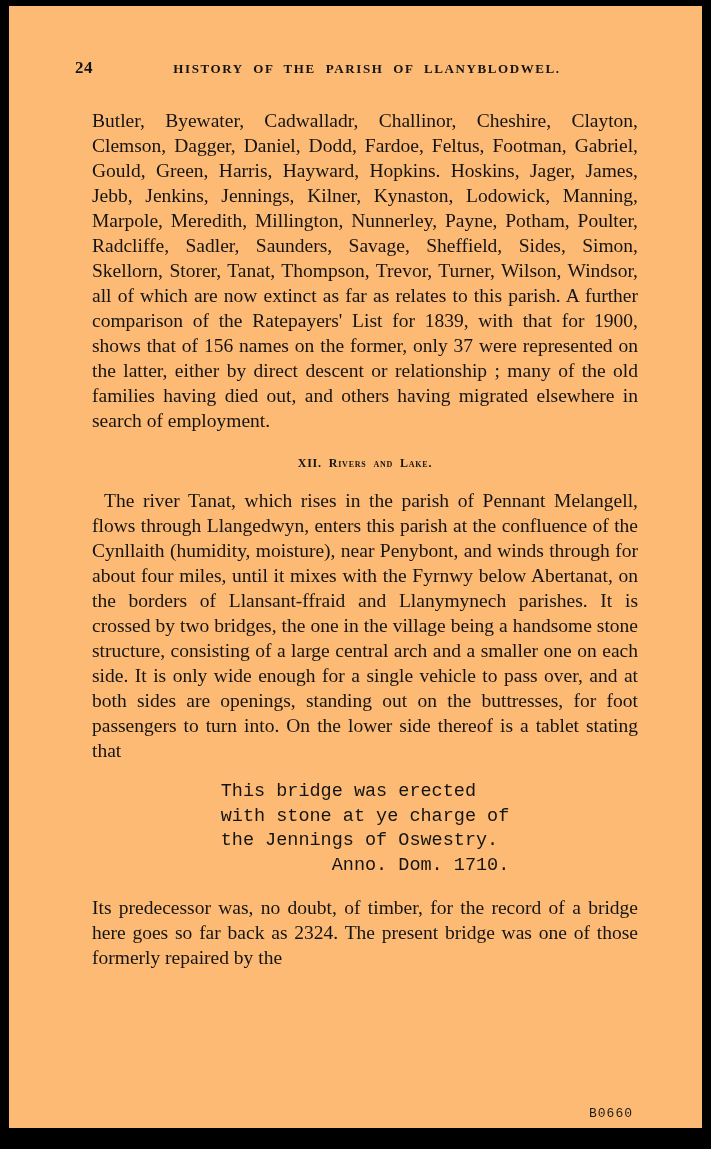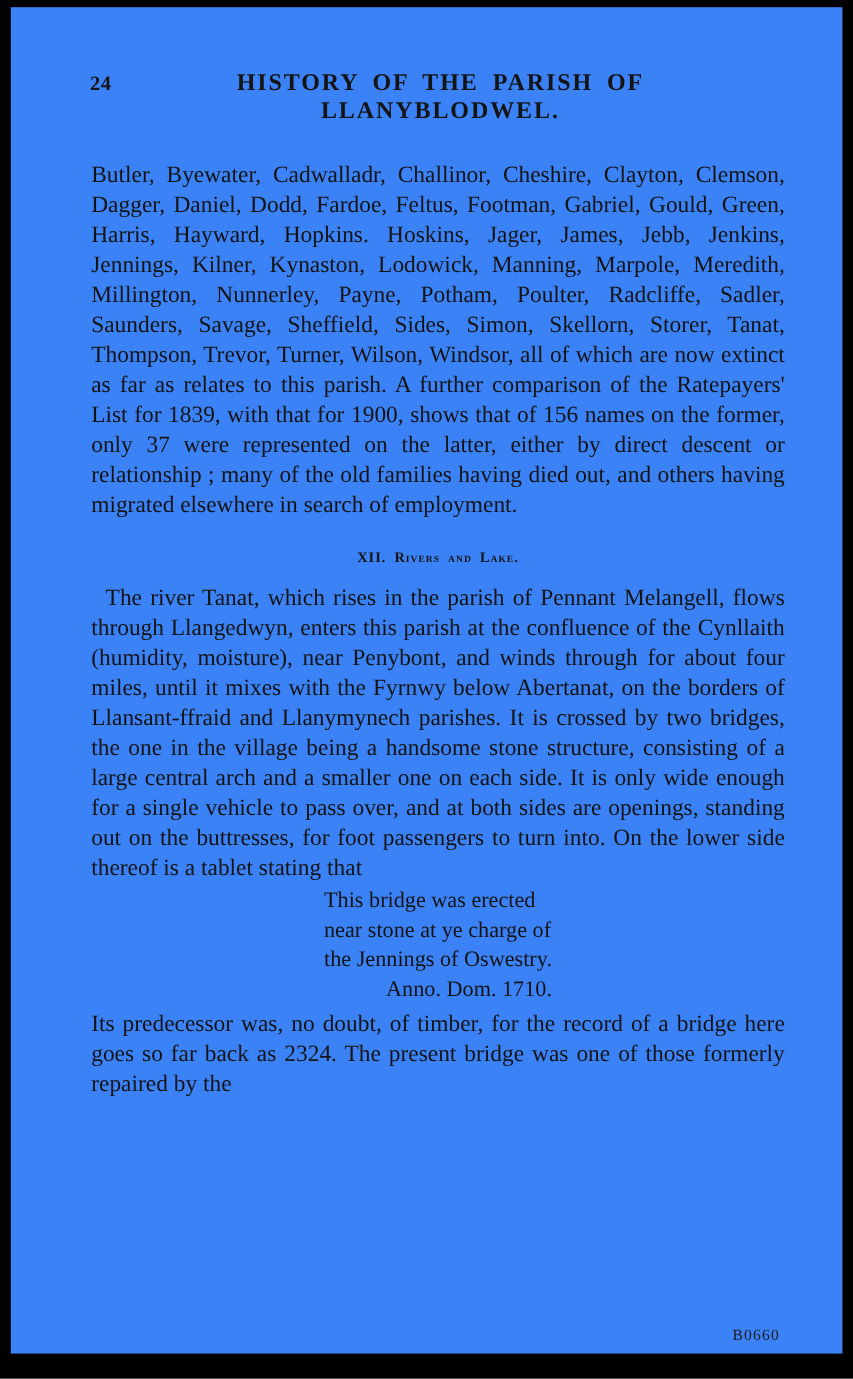--- a/index.html
+++ b/index.html
@@ -7,76 +7,77 @@
     position: relative;
     width: 711px;
     height: 1149px;
     background: #000;
     overflow: hidden;
     font-family: "Liberation Serif", serif;
   }
   .page {
     position: absolute;
     left: 9px; right: 9px; top: 6px; bottom: 21px;
-    background: #3b82f6;
+    background: #fdba74;
     color: #141414;
   }
   .content {
     padding: 52px 47px 0 66px;
   }
   .header {
     display: flex;
     align-items: baseline;
     font-weight: bold;
     margin-bottom: 30px;
   }
   .pagenum {
     font-size: 17px;
     letter-spacing: 0.5px;
   }
   .title {
     flex: 1;
     text-align: center;
-    font-size: 20px;
+    font-size: 13px;
     letter-spacing: 1.6px;
     word-spacing: 5px;
     padding-right: 14px;
   }
   .bodytext {
     font-size: 19.5px;
     line-height: 25px;
     text-align: justify;
-    margin: 1px;
+    margin: 17px;
   }
   .para1 { margin-bottom: 23px; }
   .section-heading {
     text-align: center;
     font-size: 12px;
     font-variant-caps: small-caps;
     letter-spacing: 0.8px;
     word-spacing: 3px;
     margin: 0 0 14px 0;
   }
   .para2 { text-indent: 12px; }
   .tablet-wrap {
     text-align: center;
     margin: 3px 0 4px 0;
+    font-family: Liberation Mono, monospace;
   }
   .tablet {
     display: inline-block;
     text-align: left;
     font-size: 18.5px;
     line-height: 24.5px;
   }
   .tablet .centered { text-align: right; }
   .scan-code {
     position: absolute;
-    right: 52px;
+    right: 69px;
     bottom: 7px;
-    font-family: Liberation Serif, serif;
+    font-family: Liberation Mono, monospace;
     font-size: 13px;
     letter-spacing: 1px;
     color: #1c1c1c;
   }
 </style>
 </head>
 <body>
 
 <div class="scan">
   <div class="page">
@@ -89,21 +90,21 @@
 
       <p class="bodytext para1">Butler, Byewater, Cadwalladr, Challinor, Cheshire, Clayton, Clemson, Dagger, Daniel, Dodd, Fardoe, Feltus, Footman, Gabriel, Gould, Green, Harris, Hayward, Hopkins. Hoskins, Jager, James, Jebb, Jenkins, Jennings, Kilner, Kynaston, Lodowick, Manning, Marpole, Meredith, Millington, Nunnerley, Payne, Potham, Poulter, Radcliffe, Sadler, Saunders, Savage, Sheffield, Sides, Simon, Skellorn, Storer, Tanat, Thompson, Trevor, Turner, Wilson, Windsor, all of which are now extinct as far as relates to this parish.  A further comparison of the Ratepayers' List for 1839, with that for 1900, shows that of 156 names on the former, only 37 were represented on the latter, either by direct descent or relationship ; many of the old families having died out, and others having migrated elsewhere in search of employment.</p>
 
       <h2 class="section-heading">XII.  Rivers and Lake.</h2>
 
       <p class="bodytext para2">The river Tanat, which rises in the parish of Pennant Melangell, flows through Llangedwyn, enters this parish at the confluence of the Cynllaith (humidity, moisture), near Penybont, and winds through for about four miles, until it mixes with the Fyrnwy below Abertanat, on the borders of Llansant-ffraid and Llanymynech parishes.  It is crossed by two bridges, the one in the village being a handsome stone structure, consisting of a large central arch and a smaller one on each side.  It is only wide enough for a single vehicle to pass over, and at both sides are openings, standing out on the buttresses, for foot passengers to turn into.  On the lower side thereof is a tablet stating that</p>
 
       <div class="tablet-wrap">
         <div class="tablet">
           <div>This bridge was erected</div>
-          <div>near stone at ye charge of</div>
+          <div>with stone at ye charge of</div>
           <div>the Jennings of Oswestry.</div>
           <div class="centered">Anno. Dom. 1710.</div>
         </div>
       </div>
 
       <p class="bodytext para3">Its predecessor was, no doubt, of timber, for the record of a bridge here goes so far back as 2324.  The present bridge was one of those formerly repaired by the</p>
 
     </div>
 
     <div class="scan-code">B0660</div>

